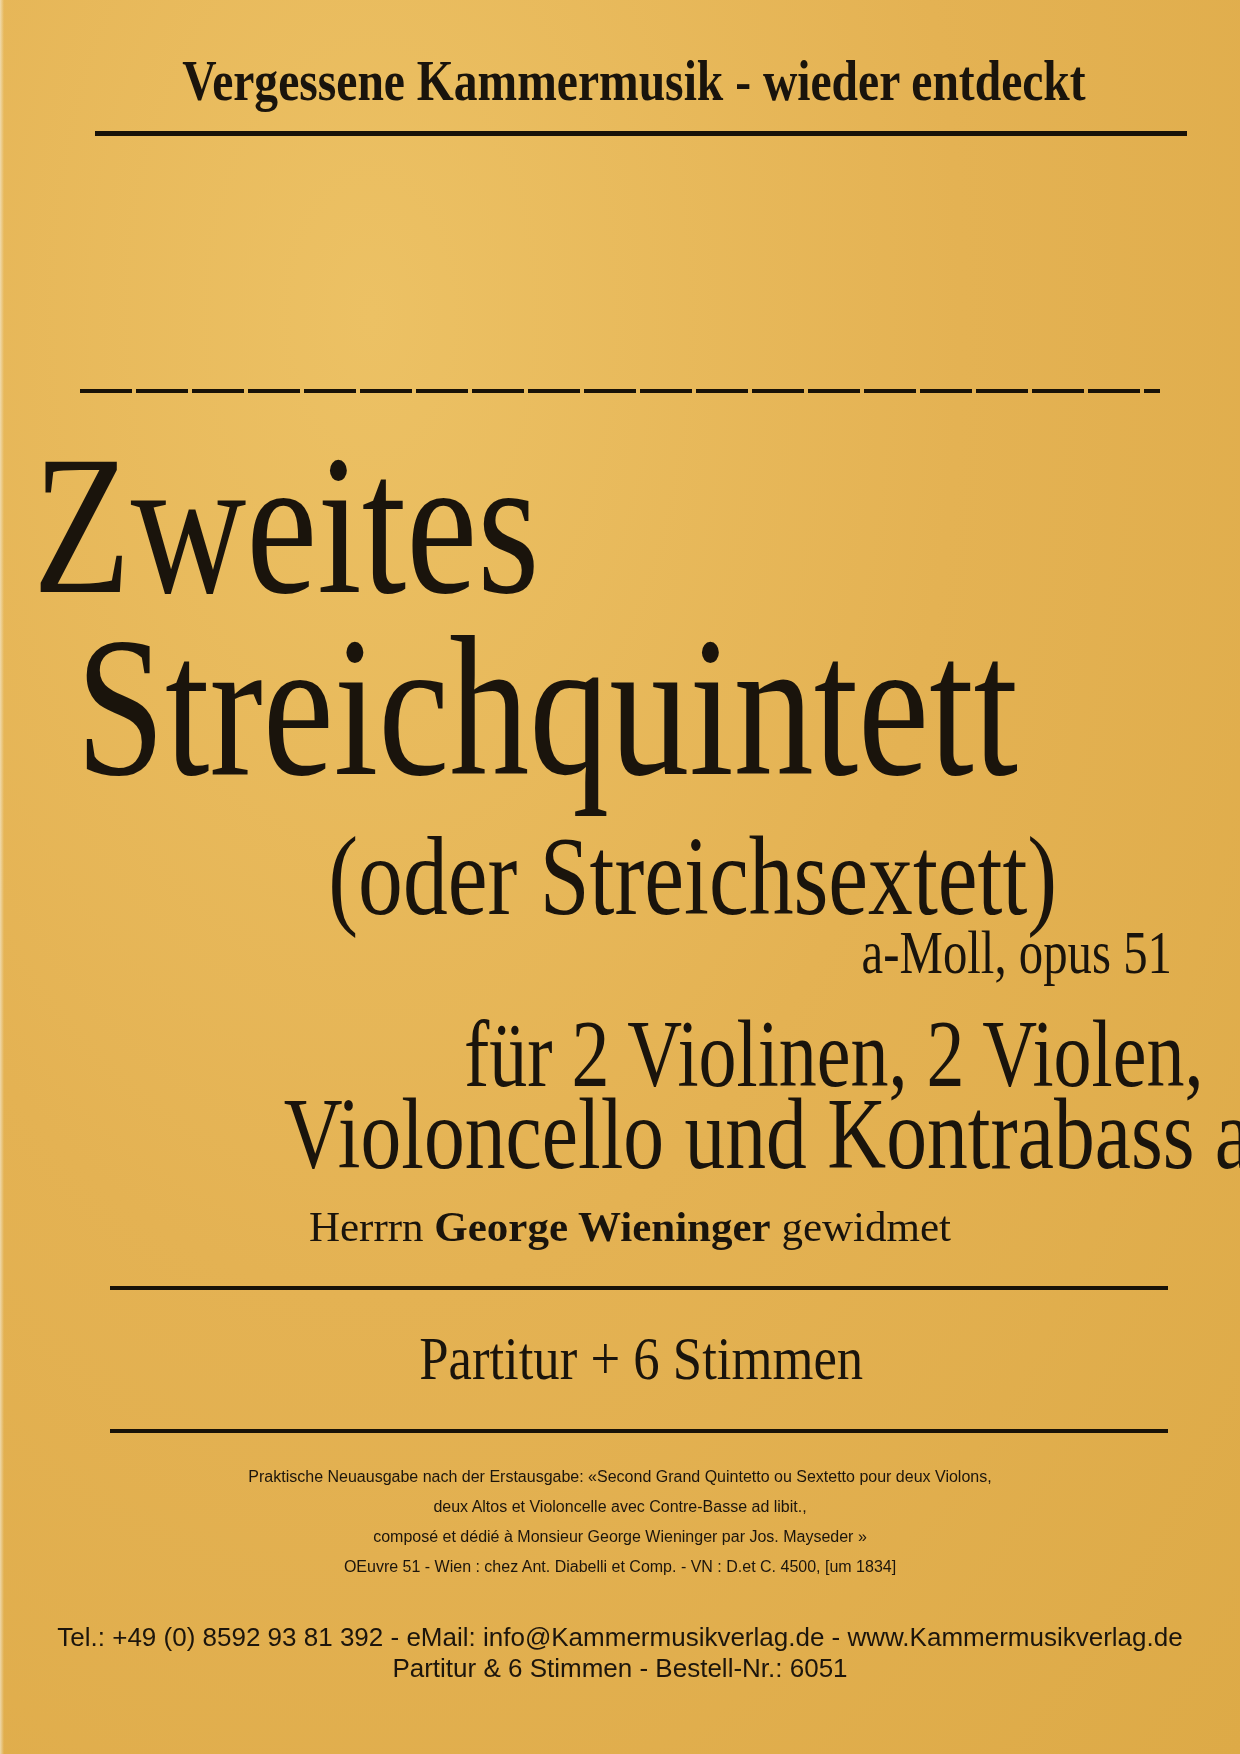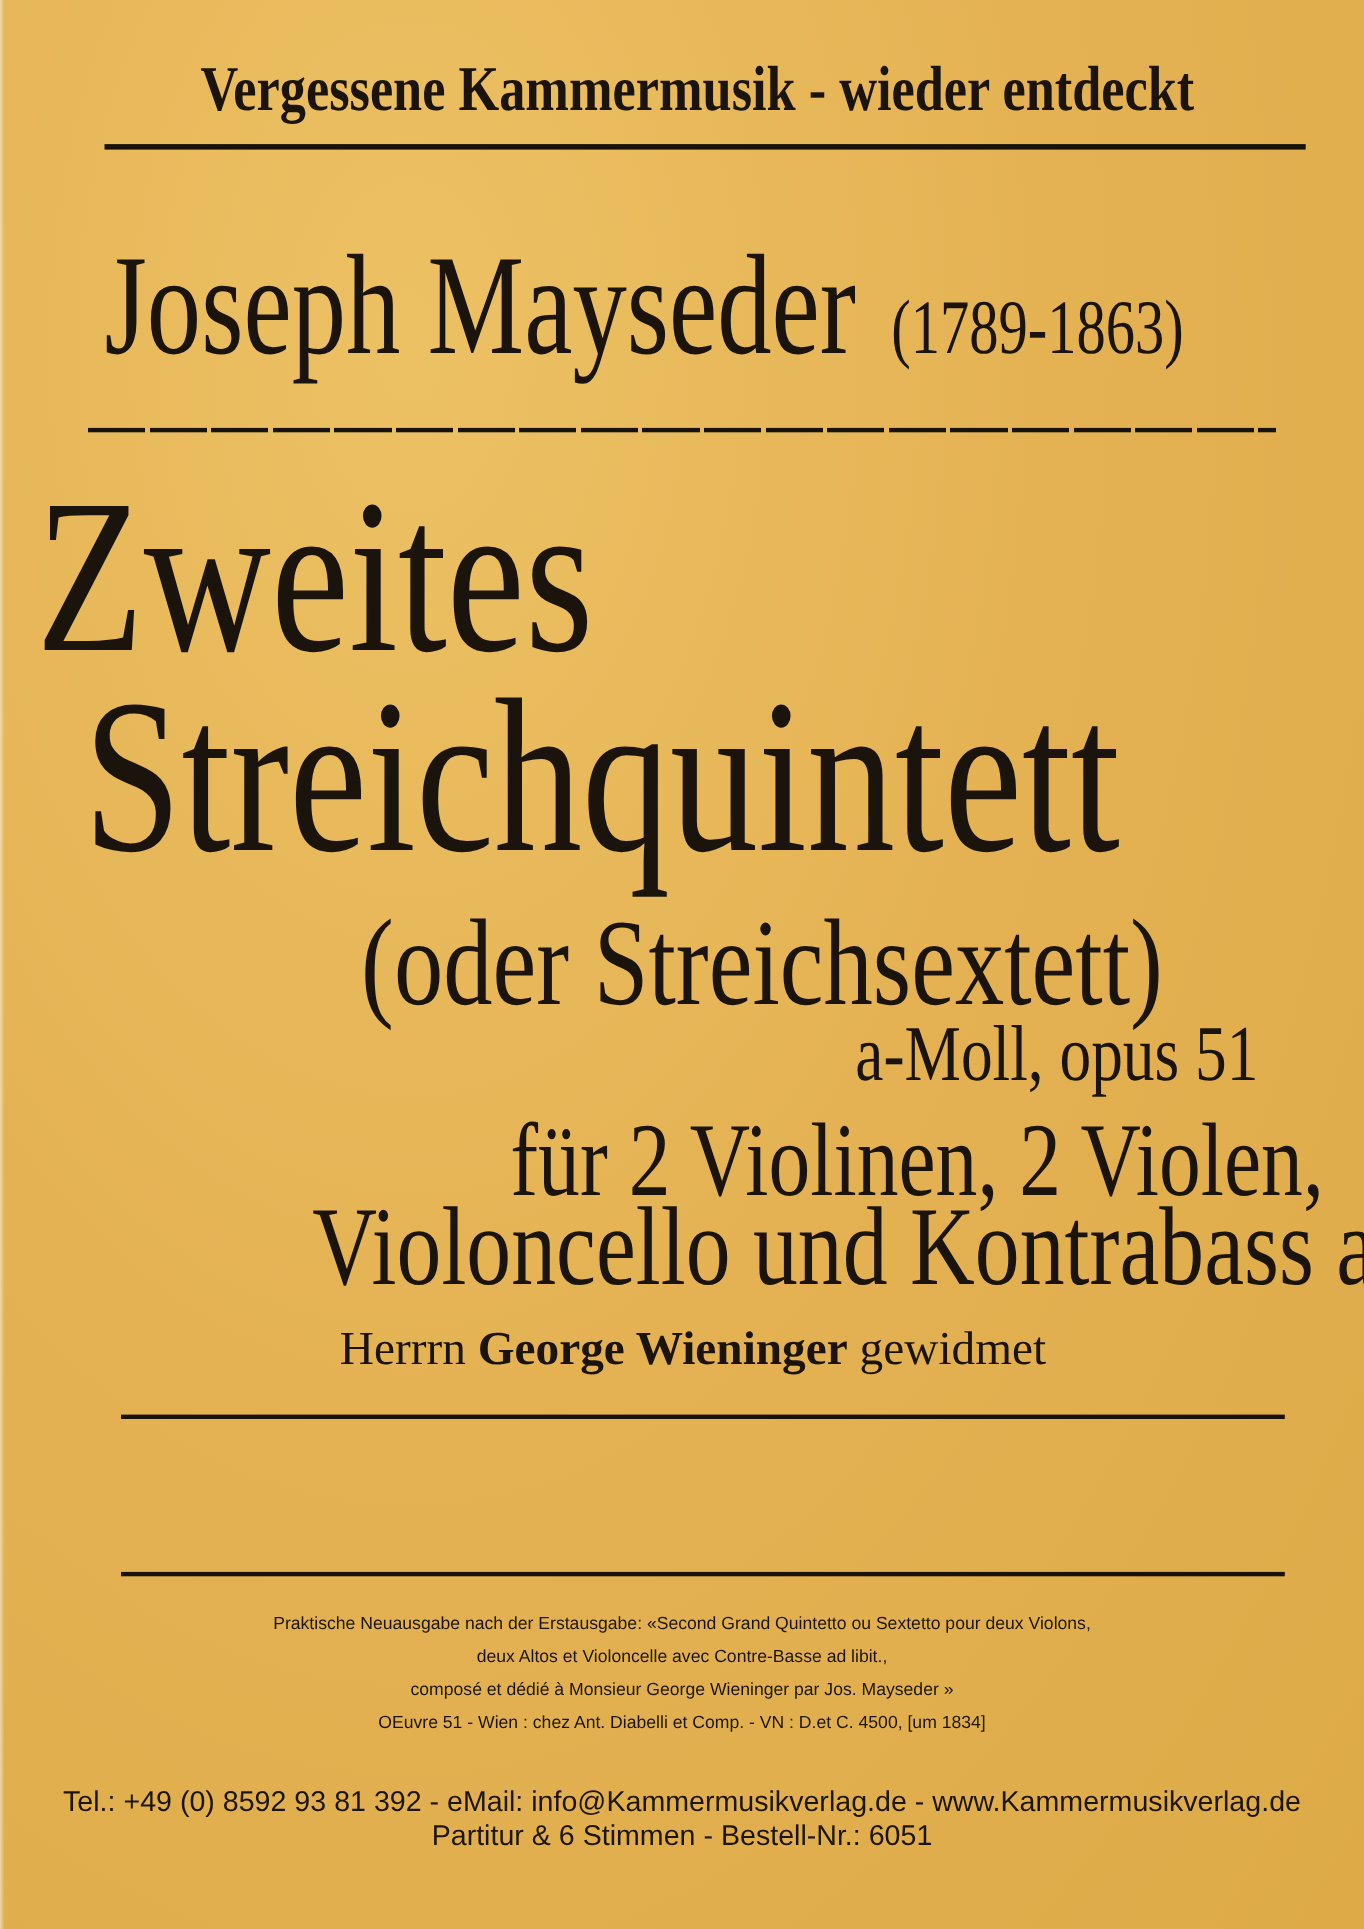--- a/index.html
+++ b/index.html
@@ -62,21 +62,21 @@
   .t-line { line-height: 1; white-space: nowrap; }
   .t-line .cond { display: inline-block; transform: scaleX(0.80); }
   .t-left  { text-align: left;  padding-left: 76px; }
   .t-left  .cond { transform-origin: left center; }
   .t-right { text-align: right; }
   .t-right .cond { transform-origin: right center; }
 
   .title-1   { top: 425px;  font-size: 200px; padding-left: 33px; }
   .title-2   { top: 607px;  font-size: 200px; }
   .subtitle  { top: 820px;  font-size: 112px; padding-right: 183px; }
-  .key-opus  { top: 922px;  font-size: 72px;  padding-right: 96px; }
+  .key-opus  { top: 922px;  font-size: 61px;  padding-right: 68px; }
   .instr-1   { top: 1007px; font-size: 95px;  padding-right: 37px; }
   .instr-2   { top: 1083px; font-size: 102px; padding-right: 10px; }
 
   
   .dedication {
     top: 1205px;
     text-align: center;
     font-size: 43px;
     line-height: 1;
     padding-left: 20px;
@@ -116,35 +116,35 @@
 </head>
 <body>
 
 <div class="page">
   <div class="scan-edge"></div>
 
   <div class="abs series-header"><span class="cond">Vergessene Kammermusik - wieder entdeckt</span></div>
 
   <div class="rule rule-header"></div>
 
-  <div class="abs composer"><span class="cond"><span class="composer-name">Joseph Mayseder</span><span class="composer-dates">(1789-1863)</span></span></div>
 
   <div class="rule rule-under"></div>
 
   <div class="abs t-line t-left title-1"><span class="cond">Zweites</span></div>
   <div class="abs t-line t-right subtitle"><span class="cond">(oder Streichsextett)</span></div>
   <div class="abs t-line t-left title-2"><span class="cond">Streichquintett</span></div>
   <div class="abs t-line t-right key-opus"><span class="cond">a-Moll, opus 51</span></div>
   <div class="abs t-line t-right instr-1"><span class="cond">für 2 Violinen, 2 Violen,</span></div>
   <div class="abs t-line t-right instr-2"><span class="cond">Violoncello und Kontrabass ad lib.</span></div>
 
   <div class="abs dedication"><span>Herrrn </span><b>George Wieninger</b><span> gewidmet</span></div>
 
   <div class="rule rule-part-top"></div>
 
+  <div class="abs edition"><span class="cond">Partitur + 6 Stimmen</span></div>
 
   <div class="rule rule-part-bot"></div>
 
   <div class="abs imprint sans">
     <div>Praktische Neuausgabe nach der Erstausgabe: «Second Grand Quintetto ou Sextetto pour deux Violons,</div>
     <div>deux Altos et Violoncelle avec Contre-Basse ad libit.,</div>
     <div>composé et dédié à Monsieur George Wieninger par Jos. Mayseder »</div>
     <div>OEuvre 51 - Wien : chez Ant. Diabelli et Comp. - VN : D.et C. 4500, [um 1834]</div>
   </div>
 

